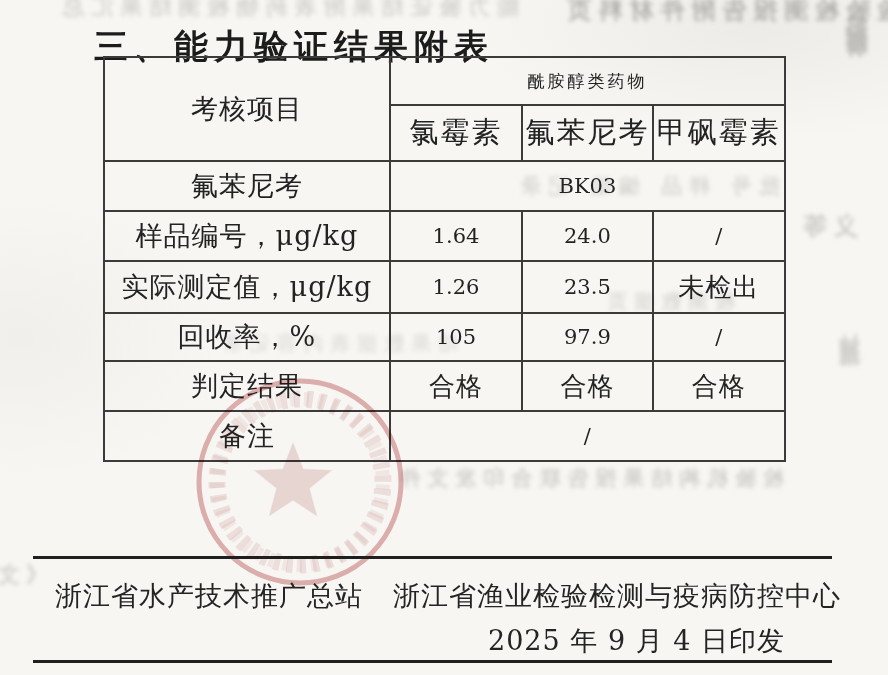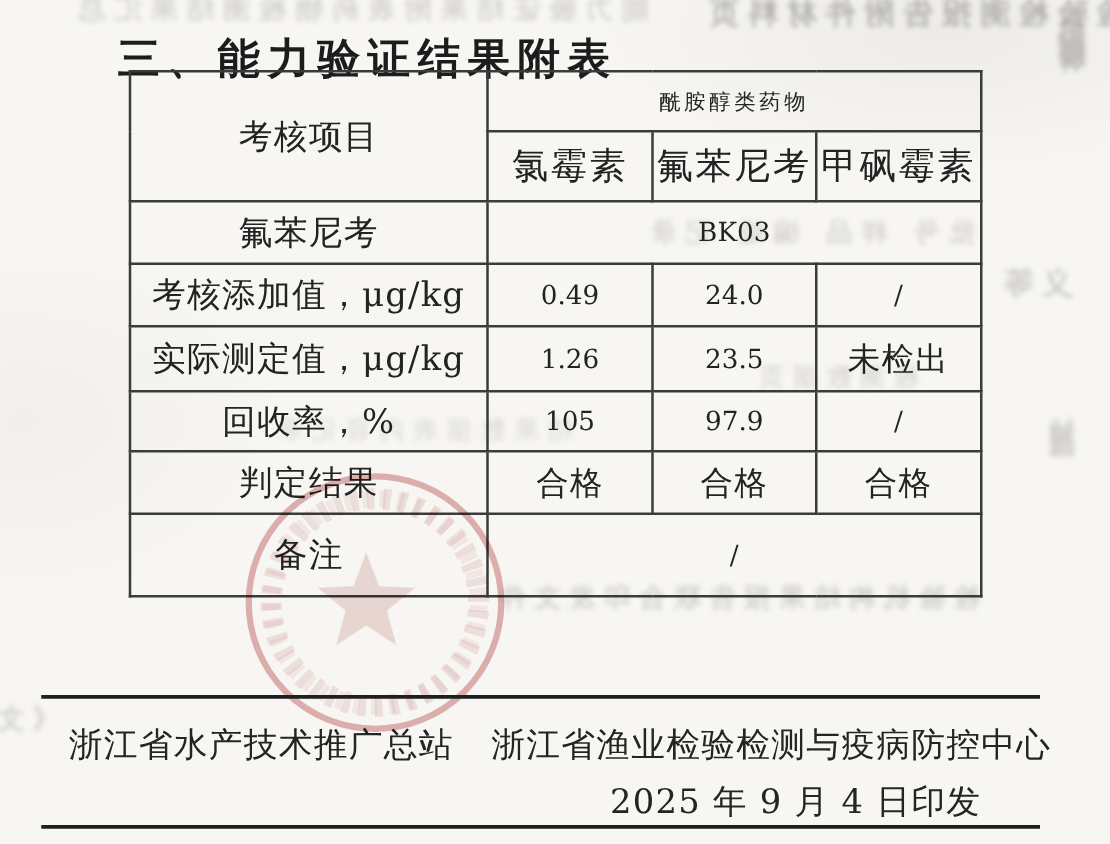--- a/index.html
+++ b/index.html
@@ -90,22 +90,22 @@
     <tr style="height:56px">
       <td class="drug">氯霉素</td>
       <td class="drug">氟苯尼考</td>
       <td class="drug">甲砜霉素</td>
     </tr>
     <tr style="height:50px">
       <td class="lbl">氟苯尼考</td>
       <td colspan="3" class="num">BK03</td>
     </tr>
     <tr style="height:50px">
-      <td class="lbl">考核添加值，μg/kg</td>
-      <td class="num">0.49</td>
+      <td class="lbl">样品编号，μg/kg</td>
+      <td class="num">1.64</td>
       <td class="num">24.0</td>
       <td class="num">/</td>
     </tr>
     <tr style="height:52px">
       <td class="lbl">实际测定值，μg/kg</td>
       <td class="num">1.26</td>
       <td class="num">23.5</td>
       <td class="cn-val">未检出</td>
     </tr>
     <tr style="height:48px">
@@ -113,21 +113,21 @@
       <td class="num">105</td>
       <td class="num">97.9</td>
       <td class="num">/</td>
     </tr>
     <tr style="height:50px">
       <td class="lbl">判定结果</td>
       <td class="cn-val">合格</td>
       <td class="cn-val">合格</td>
       <td class="cn-val">合格</td>
     </tr>
-    <tr style="height:66px">
+    <tr style="height:50px">
       <td class="lbl">备注</td>
       <td colspan="3" class="num">/</td>
     </tr>
   </tbody>
     </table>
 
   <svg id="seal" viewBox="0 0 226 226">
     <circle cx="113" cy="112" r="101" fill="none" stroke="#c05e5e" stroke-width="5" opacity="0.5"></circle>
     <circle cx="113" cy="112" r="83" fill="none" stroke="#c98383" stroke-width="17" stroke-dasharray="6 7" opacity="0.22" transform="rotate(14 113 112)"></circle>
     <circle cx="113" cy="112" r="83" fill="none" stroke="#d09090" stroke-width="14" stroke-dasharray="5 9" opacity="0.16" transform="rotate(-37 113 112)"></circle>

